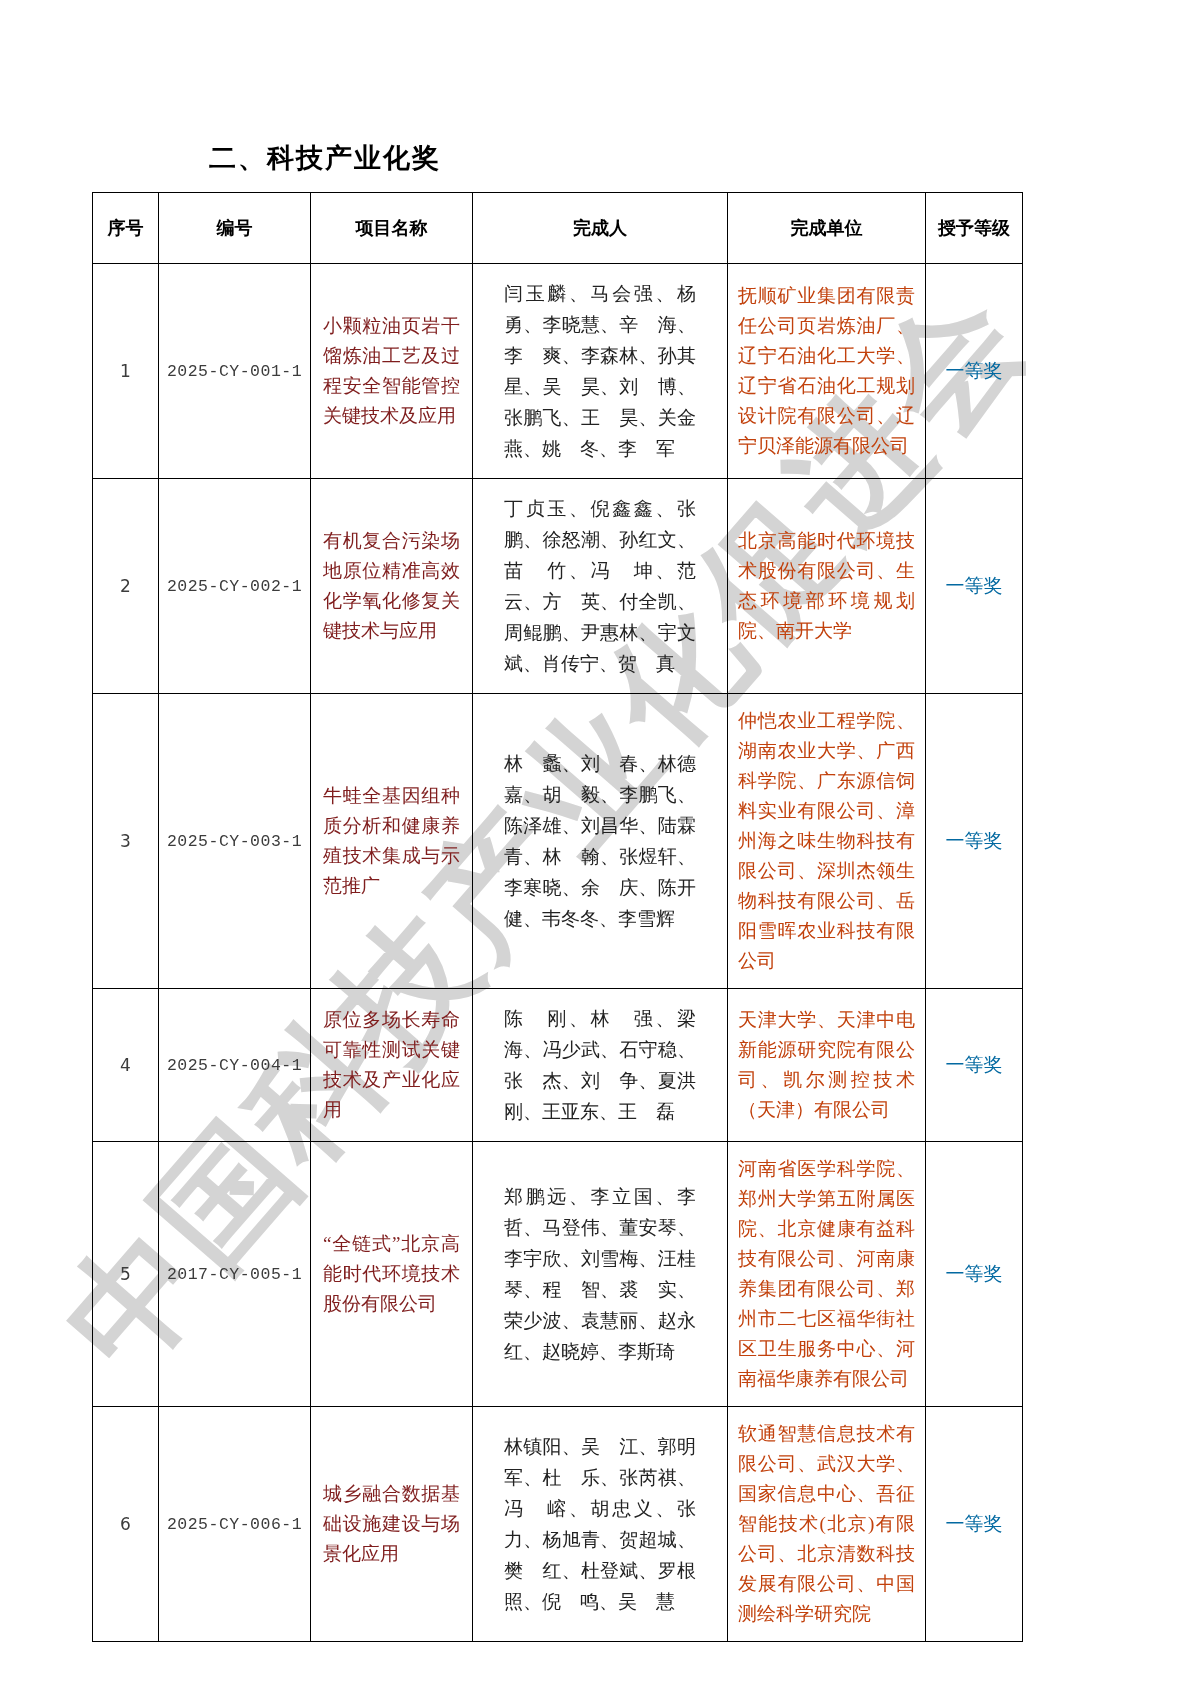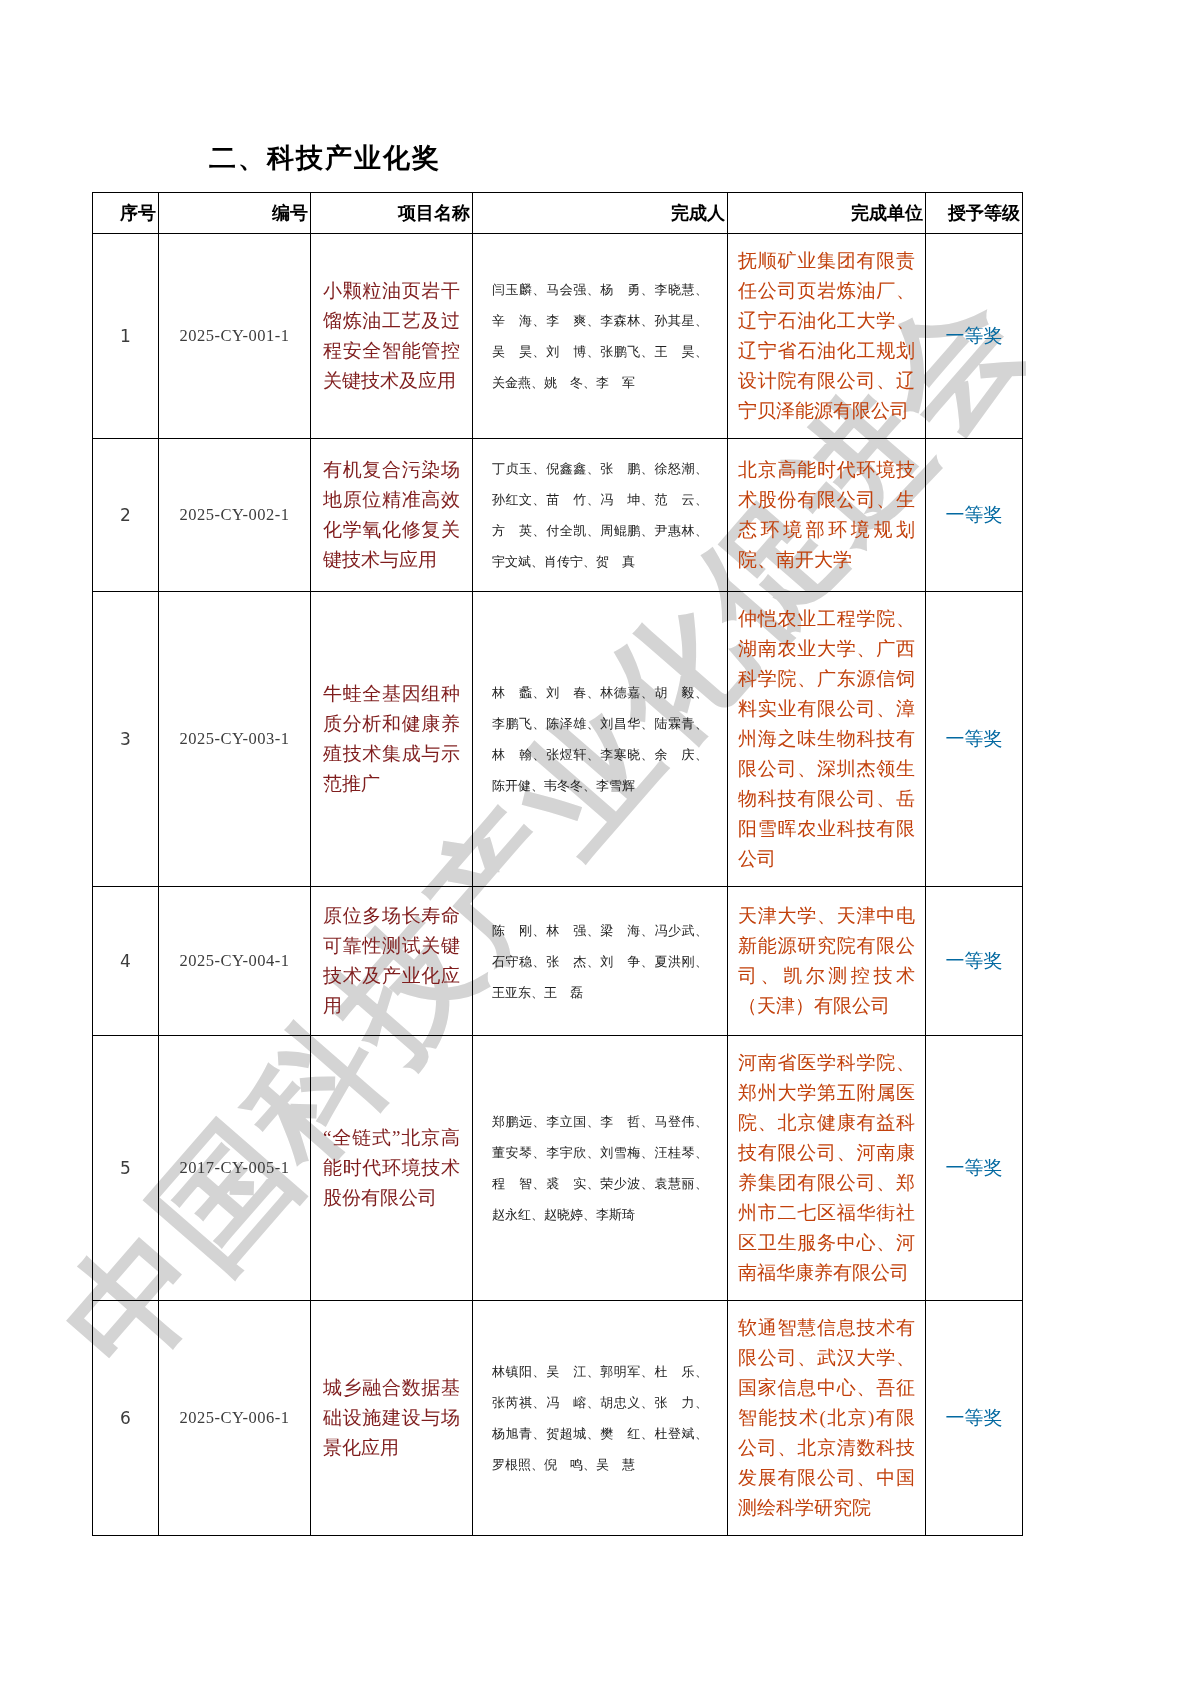--- a/index.html
+++ b/index.html
@@ -47,49 +47,49 @@
   }
   table.awards th, table.awards td {
     border: 1.6px solid #000;
     vertical-align: middle;
     box-sizing: border-box;
   }
   table.awards th {
     font-family: Liberation Sans, sans-serif;
     font-weight: 700;
     font-size: 18px;
-    padding: 8px 2px;
-    text-align: right;
+    padding: 23px 2px;
+    text-align: center;
     color: #000;
   }
   td.serial {
     text-align: center;
     font-family: "DejaVu Sans", sans-serif;
     font-size: 17px;
     color: #3c3c3c;
   }
   td.code {
     text-align: center;
-    font-family: Liberation Serif, serif;
+    font-family: Liberation Mono, monospace;
     font-size: 16.5px;
     letter-spacing: 0.5px;
     color: #3c3c3c;
     white-space: nowrap;
   }
   td.project {
     font-size: 19px;
     line-height: 30px;
     padding: 14px 12px;
     text-align: justify;
     color: #7f1d1d;
   }
   td.people {
-    font-size: 13px;
+    font-size: 19px;
     line-height: 31px;
-    padding: 14px 19px;
+    padding: 14px 31px;
     text-align: justify;
     color: #222;
   }
   td.orgs {
     font-size: 19px;
     line-height: 30px;
     padding: 12px 10px;
     text-align: justify;
     color: #c2410c;
   }

